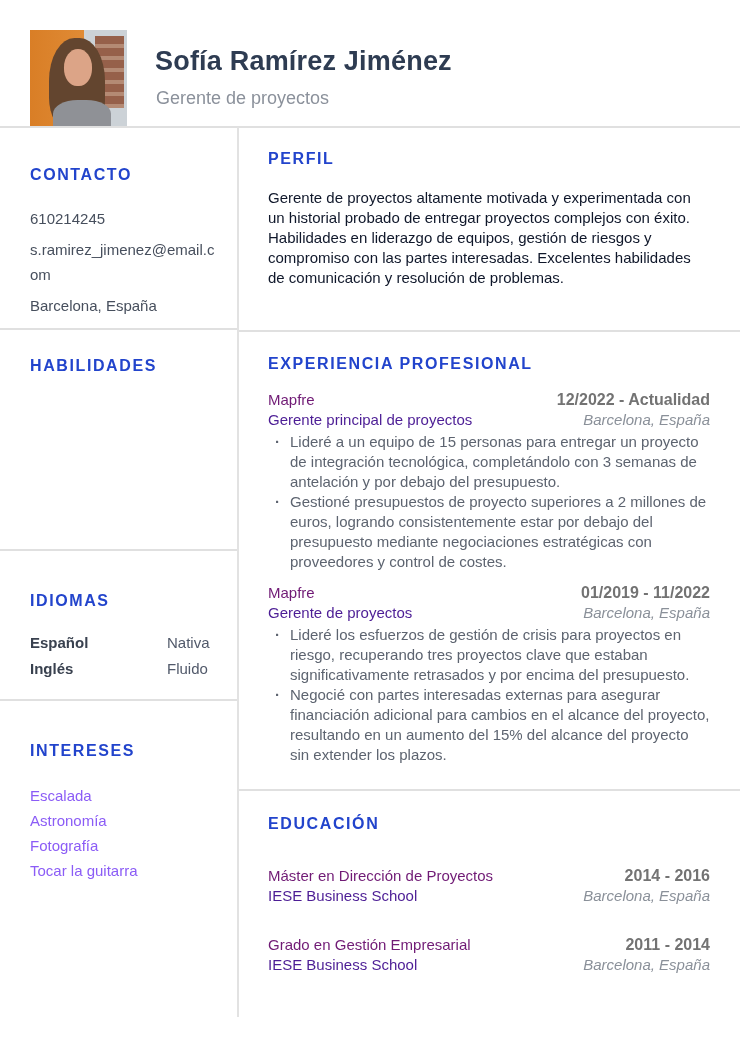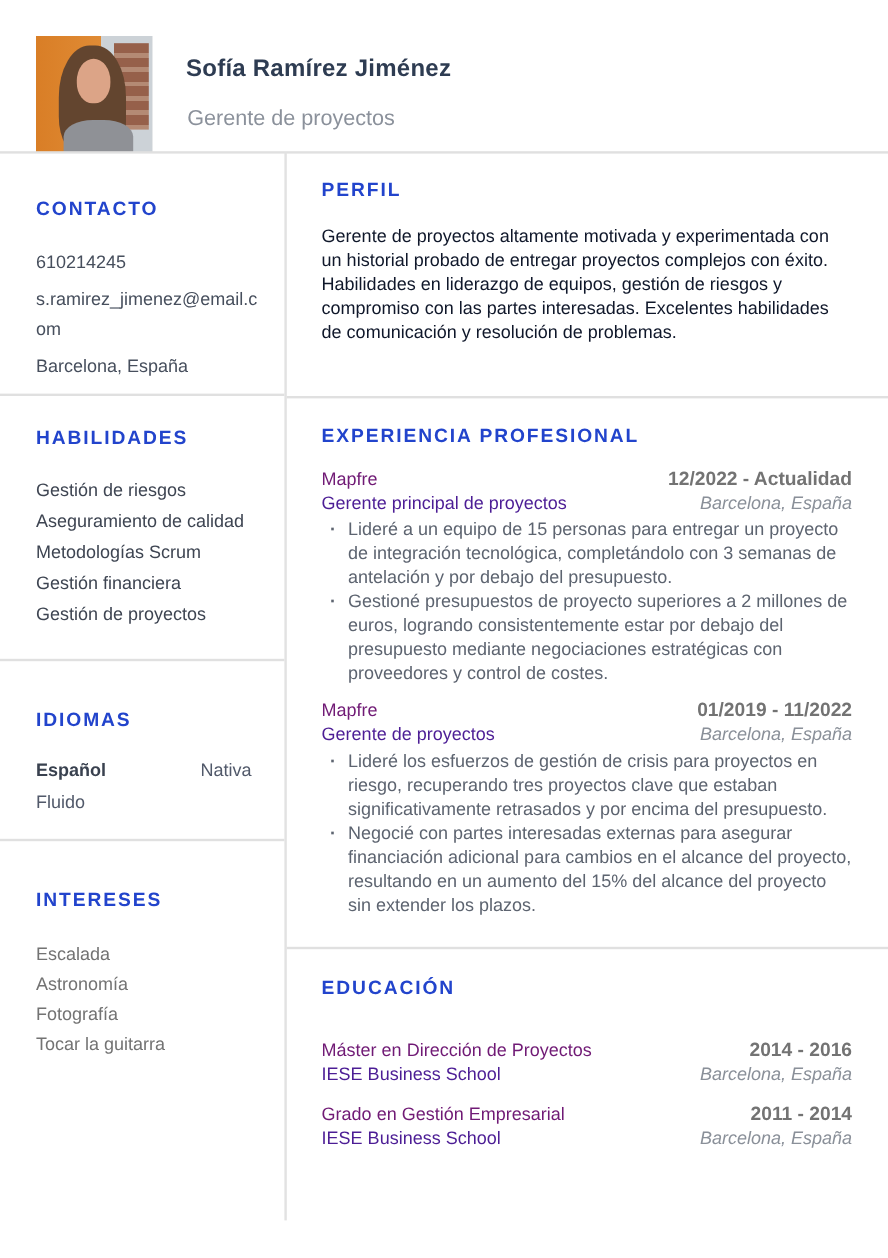--- a/index.html
+++ b/index.html
@@ -19,21 +19,21 @@
   .photo .building { position:absolute; right:3%; top:6%; width:30%; height:74%;
     background:repeating-linear-gradient(180deg,#96604a 0 8px,#b48a74 8px 12px); }
   .photo .hair { position:absolute; left:20%; top:8%; width:57%; height:96%;
     background:#63452f; border-radius:46% 46% 32% 36%; }
   .photo .face { position:absolute; left:35%; top:20%; width:29%; height:38%;
     background:#dca487; border-radius:50% 50% 46% 46%; }
   .photo .blazer { position:absolute; left:24%; bottom:-6%; width:60%; height:34%;
     background:#8f9196; border-radius:42% 42% 0 0; }
 
   .name {
-    position:absolute; left:155px; top:46px; font-size:20px; font-weight:bold;
+    position:absolute; left:155px; top:46px; font-size:27px; font-weight:bold;
     color:#2e3c52; letter-spacing:0.2px;
   }
   .subtitle {
     position:absolute; left:156px; top:88px; font-size:18px; color:#8b919b;
   }
 
   
   .hr { position:absolute; height:2px; background:#e0e0e0; }
   .hr-header { left:0; top:126px; width:740px; }
   .v-divider { position:absolute; left:237px; top:127px; width:2px; height:890px; background:#e2e2e2; }
@@ -61,21 +61,21 @@
 
   .skill-list { margin-top:21px; list-style:none; }
   .skill-list li { font-size:15px; color:#3e4552; line-height:26px; }
 
   .lang-rows { margin-top:20px; }
   .lang-row { display:flex; font-size:15px; line-height:26px;align-items:center; }
   .lang-name { width:137px; font-weight:bold; color:#39414f; }
   .lang-level { color:#51596a; }
 
   .interest-list { margin-top:23px; list-style:none; }
-  .interest-list li { font-size:15px; color:#737373; line-height:25px; }
+  .interest-list li { font-size:15px; color:#8b5cf6; line-height:25px; }
 
   
   .main-sec { position:absolute; left:268px; width:442px; }
   .sec-profile    { top:150px; }
   .sec-experience { top:355px; }
   .sec-education  { top:815px; }
 
   .profile-text { margin-top:20px; font-size:15px; line-height:20px; color:#0f172a; }
 
   .job { margin-top:16px; }
@@ -84,21 +84,21 @@
   .job-company, .edu-degree { font-size:15px; font-weight:normal; color:#701a75; line-height:21px; }
   .job-dates, .edu-dates { font-size:16px; font-weight:bold; color:#737373; white-space:nowrap; }
   .job-role, .edu-school { font-size:15px; color:#4c1d95; line-height:20px; }
   .job-loc, .edu-loc { font-size:15px; color:#8a9099; font-style:italic; }
 
   .bullets { list-style:none; margin-top:2px; }
   .bullets li { position:relative; padding-left:22px; font-size:15px; line-height:20px; color:#5d6470; }
   .bullets li::before { content:"·"; position:absolute; left:7px; top:0; color:#5d6470; font-weight:bold; }
 
   .edu-entry { margin-top:32px; }
-  .edu-entry + .edu-entry { margin-top:12px; }
+  .edu-entry + .edu-entry { margin-top:28px; }
 </style>
 </head>
 <body>
 
 <div class="page">
 
   <div class="photo">
     <div class="window-pane"></div>
     <div class="building"></div>
     <div class="hair"></div>
@@ -120,37 +120,31 @@
     <div class="sec-heading">CONTACTO</div>
     <div class="contact-items">
       <div class="contact-item">610214245</div>
       <div class="contact-item">s.ramirez_jimenez@email.com</div>
       <div class="contact-item">Barcelona, España</div>
     </div>
   </div>
 
   <div class="side-sec sec-skills">
     <div class="sec-heading">HABILIDADES</div>
-    <ul class="skill-list">
-      <li>Gestión de riesgos</li>
-      <li>Aseguramiento de calidad</li>
-      <li>Metodologías Scrum</li>
-      <li>Gestión financiera</li>
-      <li>Gestión de proyectos</li>
-    </ul>
   </div>
 
   <div class="side-sec sec-languages">
     <div class="sec-heading">IDIOMAS</div>
     <div class="lang-rows">
       <div class="lang-row">
         <span class="lang-name">Español</span>
         <span class="lang-level">Nativa</span>
       </div>
       <div class="lang-row">
+        <span class="lang-name">Inglés</span>
         <span class="lang-level">Fluido</span>
       </div>
     </div>
   </div>
 
   <div class="side-sec sec-interests">
     <div class="sec-heading">INTERESES</div>
     <ul class="interest-list">
       <li>Escalada</li>
       <li>Astronomía</li>

